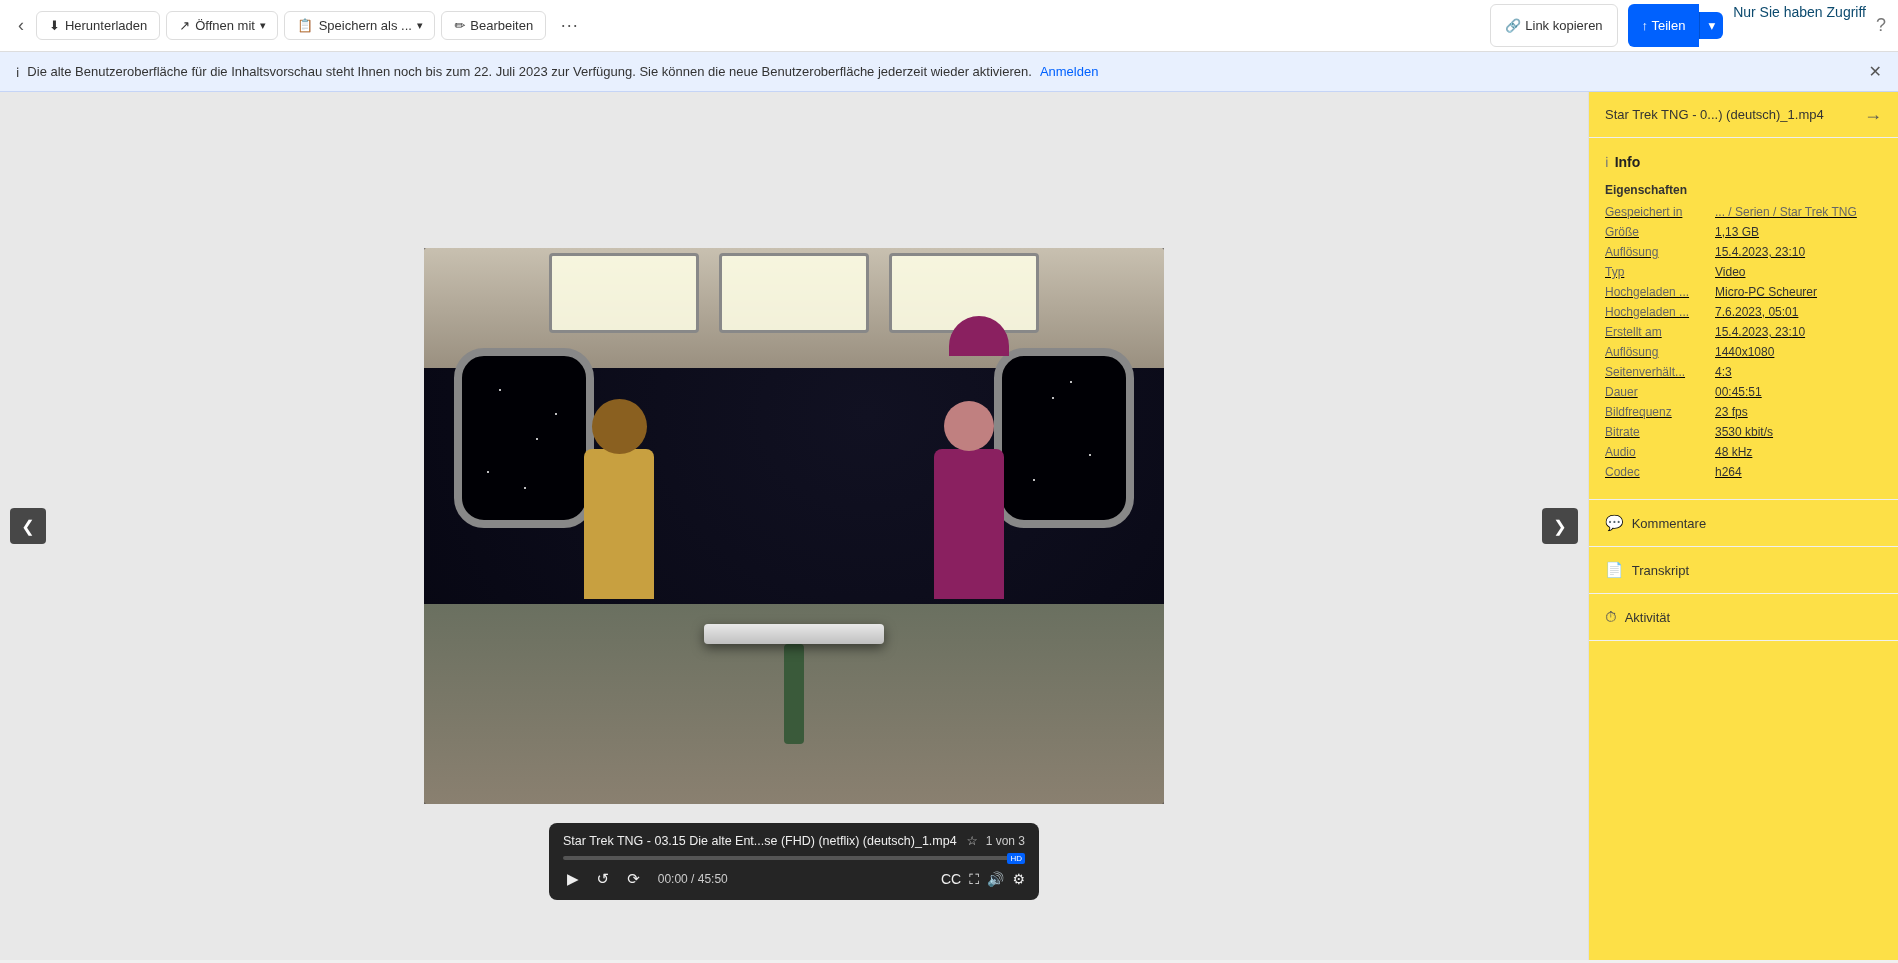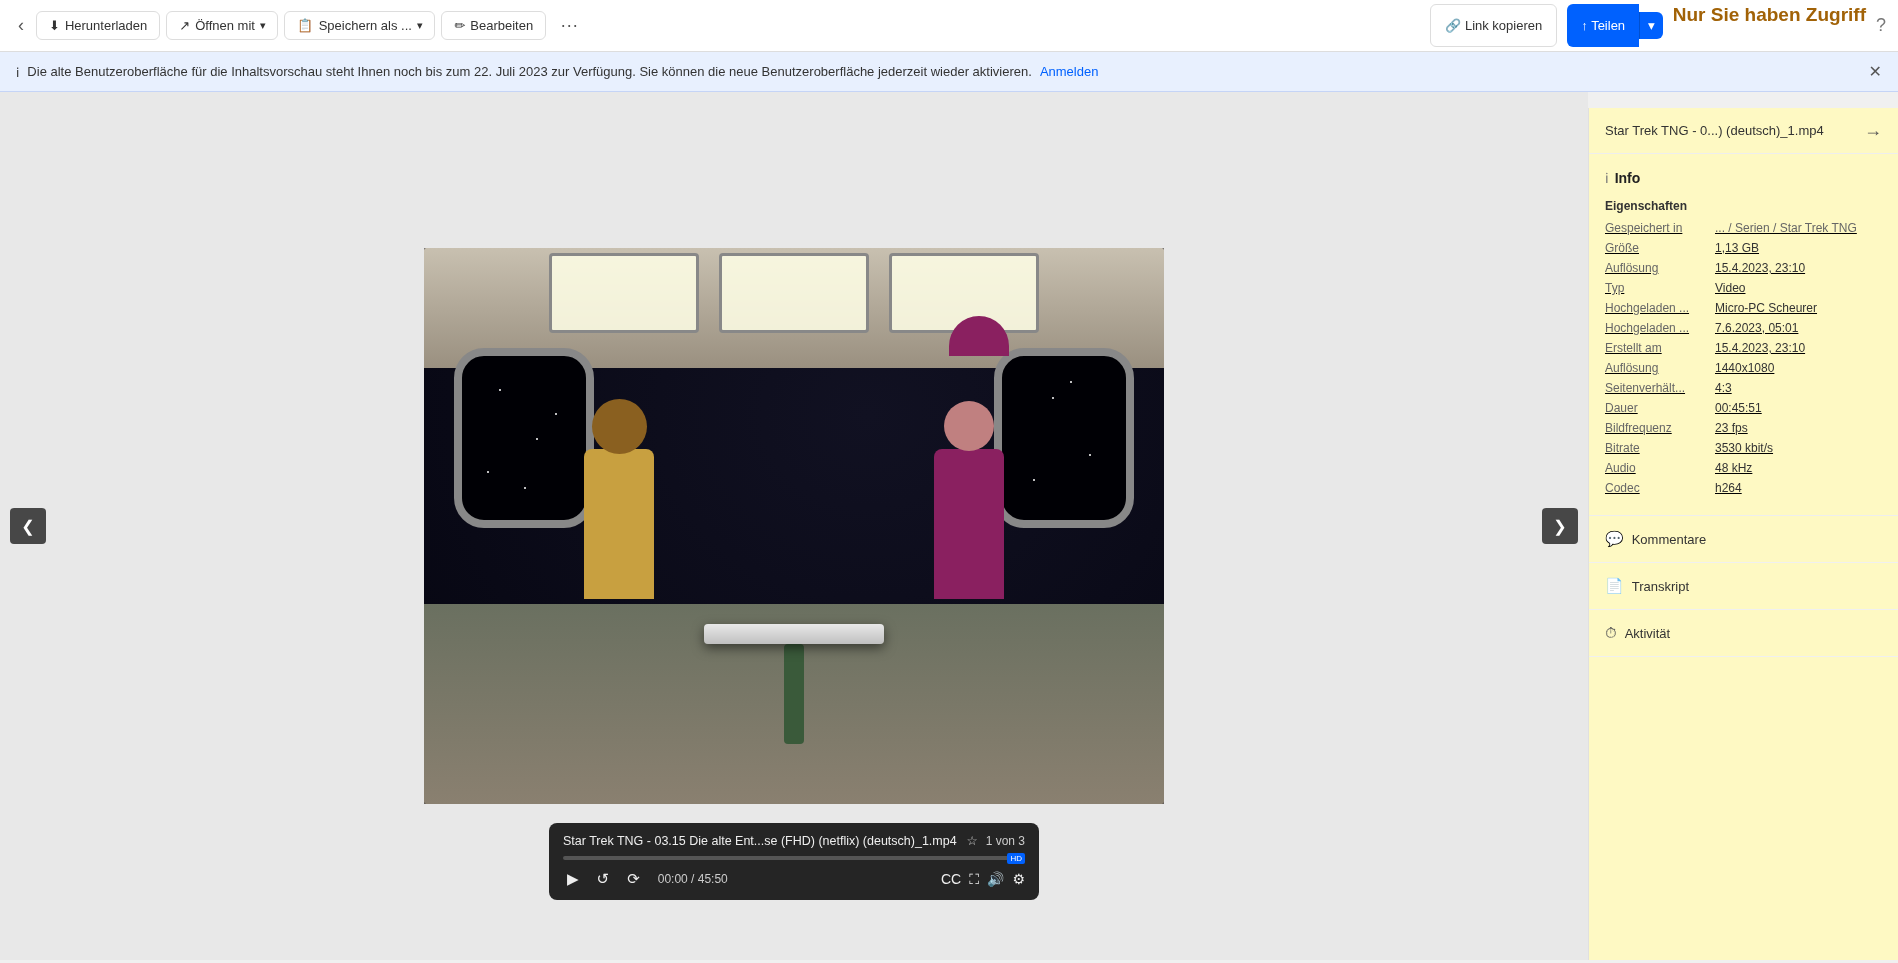--- a/index.html
+++ b/index.html
@@ -32,21 +32,21 @@
       font-size: 18px; color: #555; border-radius: 4px;
     }
     .more-btn {
       background: none; border: none; cursor: pointer; padding: 6px 8px;
       font-size: 18px; color: #555; border-radius: 4px;
     }
     .link-copy-btn {
       background: none; border: 1px solid #ddd; padding: 6px 14px;
       border-radius: 6px; cursor: pointer; font-size: 13px; color: #333;
     }
-    .access-text { font-size: 19px; color: #a16207; font-weight: bold; }
+    .access-text { font-size: 14px; color: #0c4a6e; }
     .help-btn { background: none; border: none; cursor: pointer; font-size: 18px; color: #777; }
 
     
     .notification-bar {
       display: flex; align-items: center; justify-content: space-between;
       background: #e8f0fe; padding: 10px 16px; font-size: 13px; color: #333;
       border-bottom: 1px solid #c5d4f6;
     }
     .notification-left { display: flex; align-items: center; gap: 8px; }
     .notification-link { color: #0061fe; text-decoration: none; cursor: pointer; }
@@ -181,22 +181,22 @@
       font-size: 15px; padding: 2px 4px;
     }
     .ctrl-time { font-size: 12px; color: #ccc; margin-left: 4px; flex: 1; }
     .ctrl-right { display: flex; align-items: flex-start; gap: 8px; }
     .ctrl-icon-btn {
       background: none; border: none; color: #eee; cursor: pointer; font-size: 14px;
     }
 
     
     .right-panel {
-      width: 310px; background: #fef9c3; border-left: 1px solid #e0e0e0;
-      display: flex; flex-direction: column; overflow-y: auto; margin-top: 16px;
+      width: 310px; background: #fde047; border-left: 1px solid #e0e0e0;
+      display: flex; flex-direction: column; overflow-y: auto;
     }
     .right-panel-header {
       display: flex; align-items: center; justify-content: space-between;
       padding: 12px 16px; border-bottom: 1px solid #eee;
     }
     .right-panel-title {
       font-size: 13px; color: #333; overflow: hidden; text-overflow: ellipsis;
       white-space: nowrap; flex: 1;
     }
     .right-panel-close { background: none; border: none; cursor: pointer; font-size: 18px; color: #555; }

